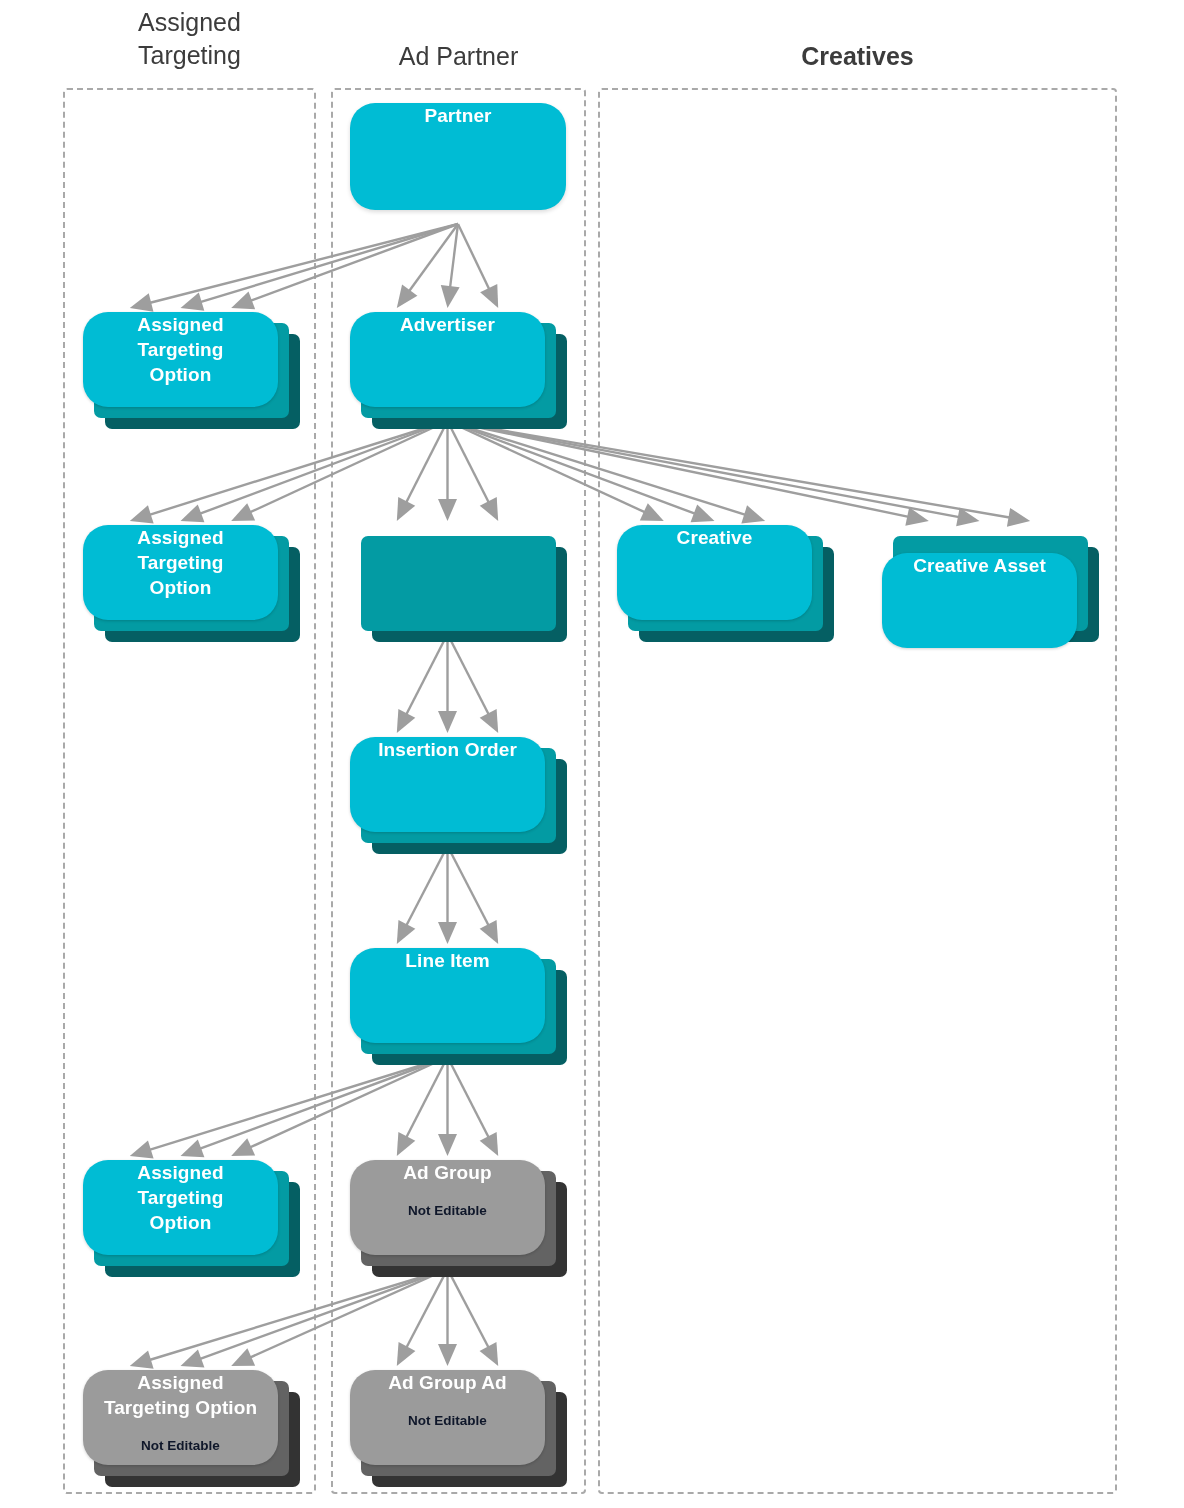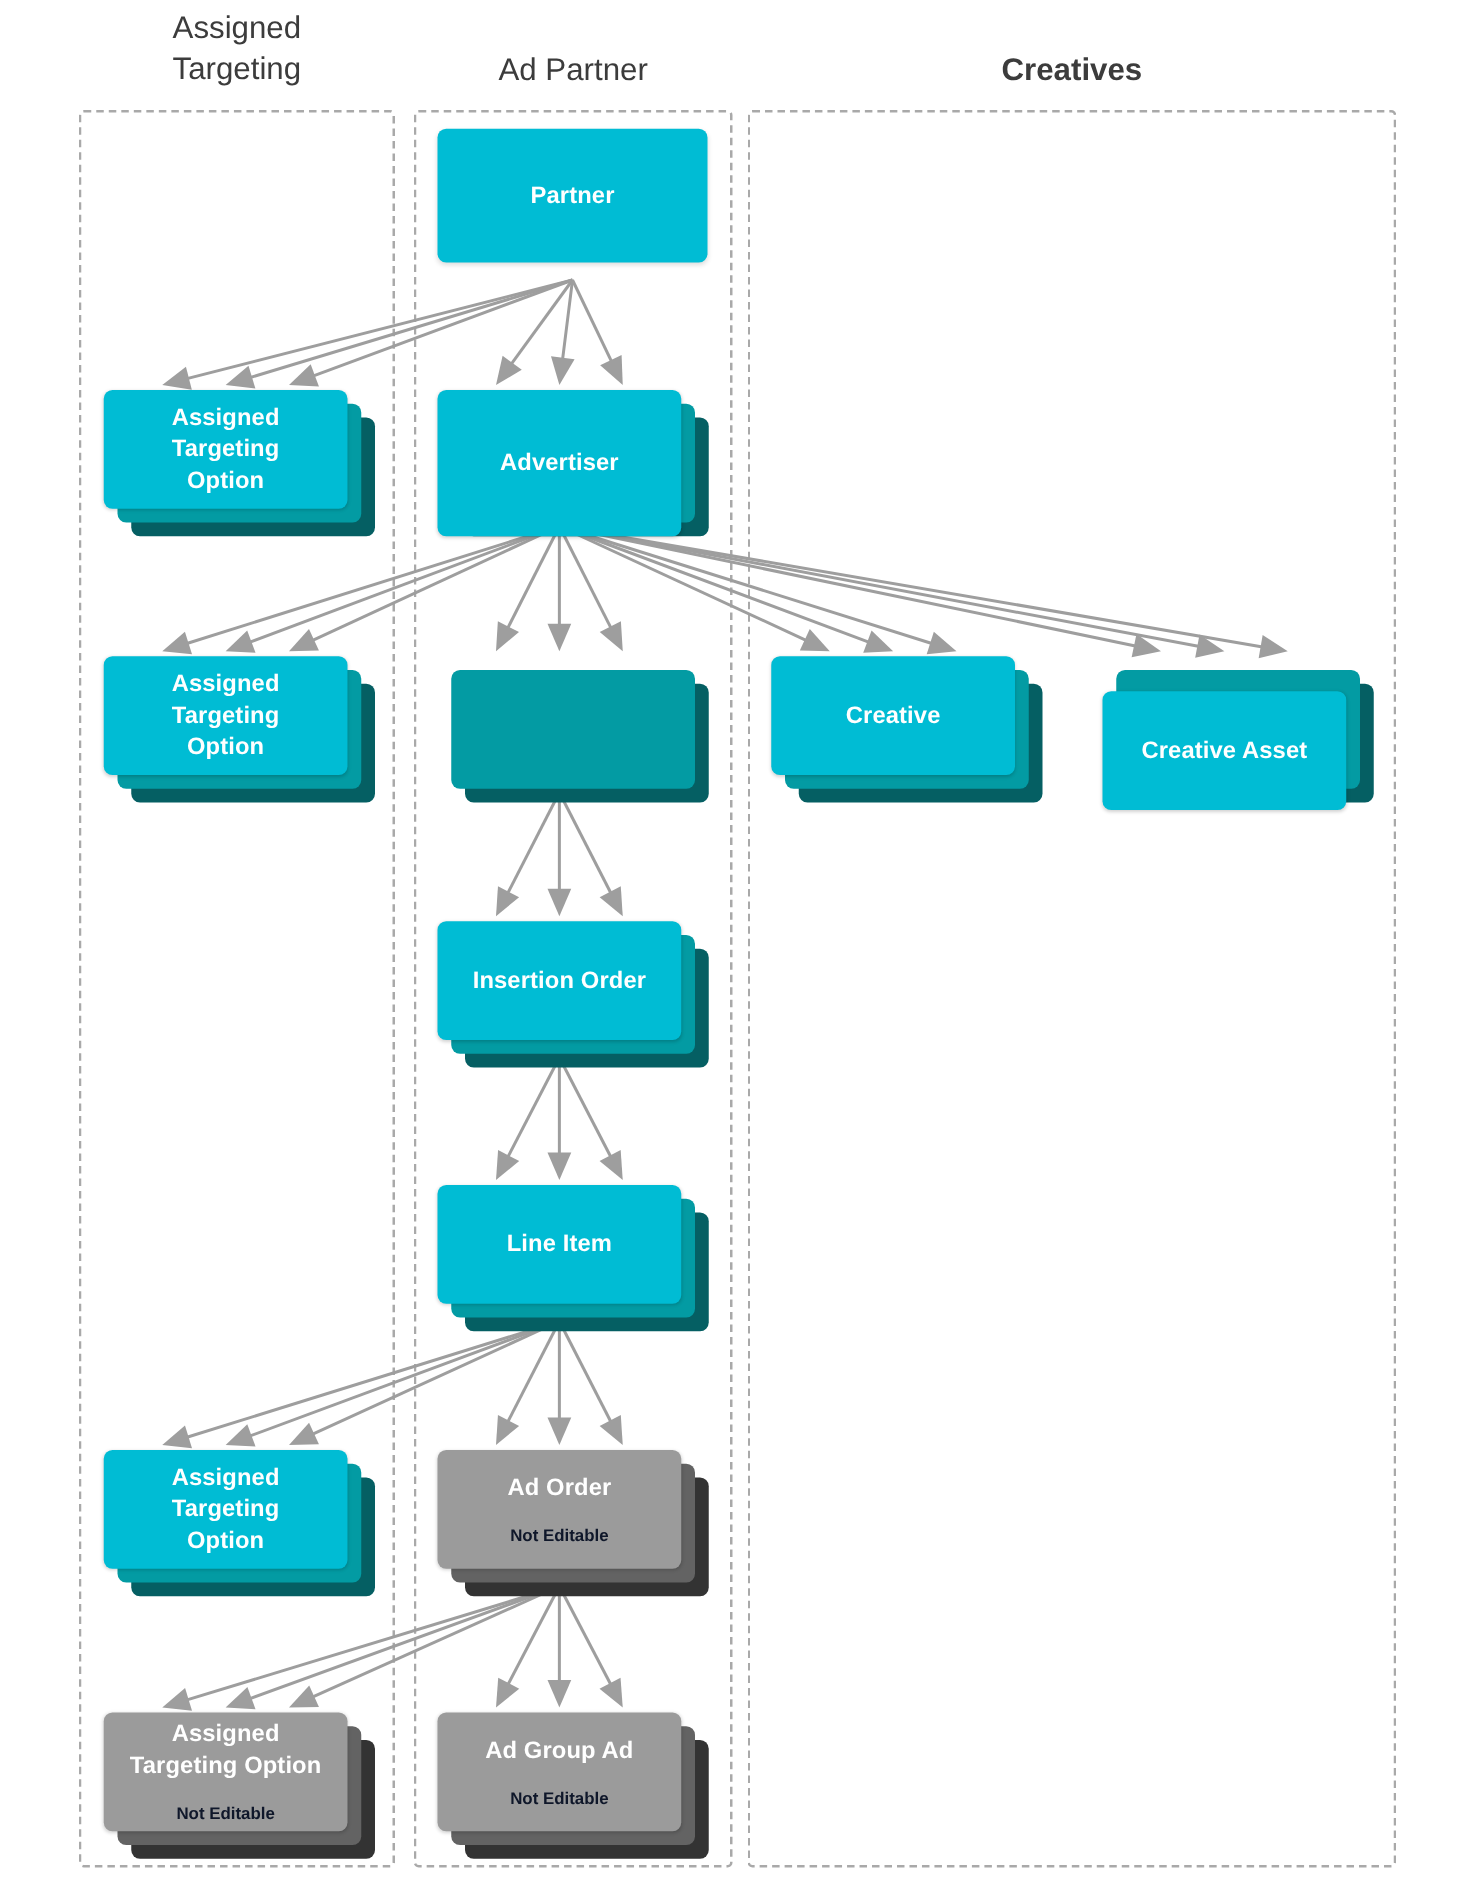--- a/index.html
+++ b/index.html
@@ -51,22 +51,23 @@
     background: #055f63;
   }
   .node .mid {
     background: #039ba3;
   }
   .node .front {
     background: #00bcd4;
     display: flex;
     flex-direction: column;
     align-items: center;
-    justify-content: center;
+    justify-content: flex-start;
     box-shadow: 0 1px 3px rgba(0,0,0,0.18);
+    border-radius: 25px;
   }
   .node.gray .back  { background: #333333; }
   .node.gray .mid   { background: #636363; }
   .node.gray .front { background: #9b9b9b; }
 
   .node.single .front {
     box-shadow: 0 2px 4px rgba(0,0,0,0.14);
   }
   .node-label {
     color: #ffffff;
@@ -259,21 +260,21 @@
         <div class="layer mid" style="left: 11px; top: 11px; width: 195px; height: 95px;"></div>
         <div class="layer front" style="left: 0px; top: 0px; width: 195px; height: 95px;">
           <div class="node-label">Assigned
 Targeting
 Option</div>
         </div>
       </div>
       <div class="node" style="left: 350px; top: 312px; width: 219px; height: 119px;">
         <div class="layer back" style="left: 22px; top: 22px; width: 195px; height: 95px;"></div>
         <div class="layer mid" style="left: 11px; top: 11px; width: 195px; height: 95px;"></div>
-        <div class="layer front" style="left: 0px; top: 0px; width: 195px; height: 117px;">
+        <div class="layer front" style="left: 0px; top: 0px; width: 195px; height: 95px;">
           <div class="node-label">Advertiser</div>
         </div>
       </div>
       <div class="node" style="left: 83px; top: 525px; width: 219px; height: 119px;">
         <div class="layer back" style="left: 22px; top: 22px; width: 195px; height: 95px;"></div>
         <div class="layer mid" style="left: 11px; top: 11px; width: 195px; height: 95px;"></div>
         <div class="layer front" style="left: 0px; top: 0px; width: 195px; height: 95px;">
           <div class="node-label">Assigned
 Targeting
 Option</div>
@@ -317,21 +318,21 @@
         <div class="layer front" style="left: 0px; top: 0px; width: 195px; height: 95px;">
           <div class="node-label">Assigned
 Targeting
 Option</div>
         </div>
       </div>
       <div class="node gray" style="left: 350px; top: 1160px; width: 219px; height: 119px;">
         <div class="layer back" style="left: 22px; top: 22px; width: 195px; height: 95px;"></div>
         <div class="layer mid" style="left: 11px; top: 11px; width: 195px; height: 95px;"></div>
         <div class="layer front" style="left: 0px; top: 0px; width: 195px; height: 95px;">
-          <div class="node-label">Ad Order</div>
+          <div class="node-label">Ad Group</div>
           <div class="node-sub">Not Editable</div>
         </div>
       </div>
       <div class="node gray" style="left: 83px; top: 1370px; width: 219px; height: 119px;">
         <div class="layer back" style="left: 22px; top: 22px; width: 195px; height: 95px;"></div>
         <div class="layer mid" style="left: 11px; top: 11px; width: 195px; height: 95px;"></div>
         <div class="layer front" style="left: 0px; top: 0px; width: 195px; height: 95px;">
           <div class="node-label">Assigned
 Targeting Option</div>
           <div class="node-sub">Not Editable</div>

